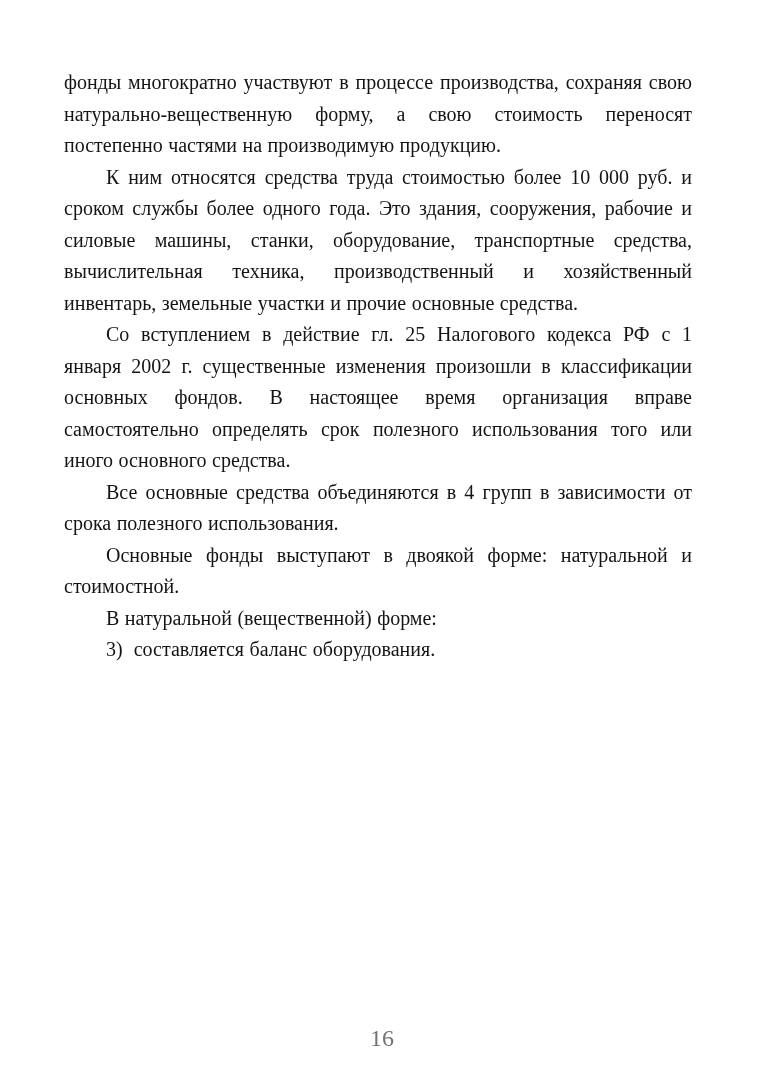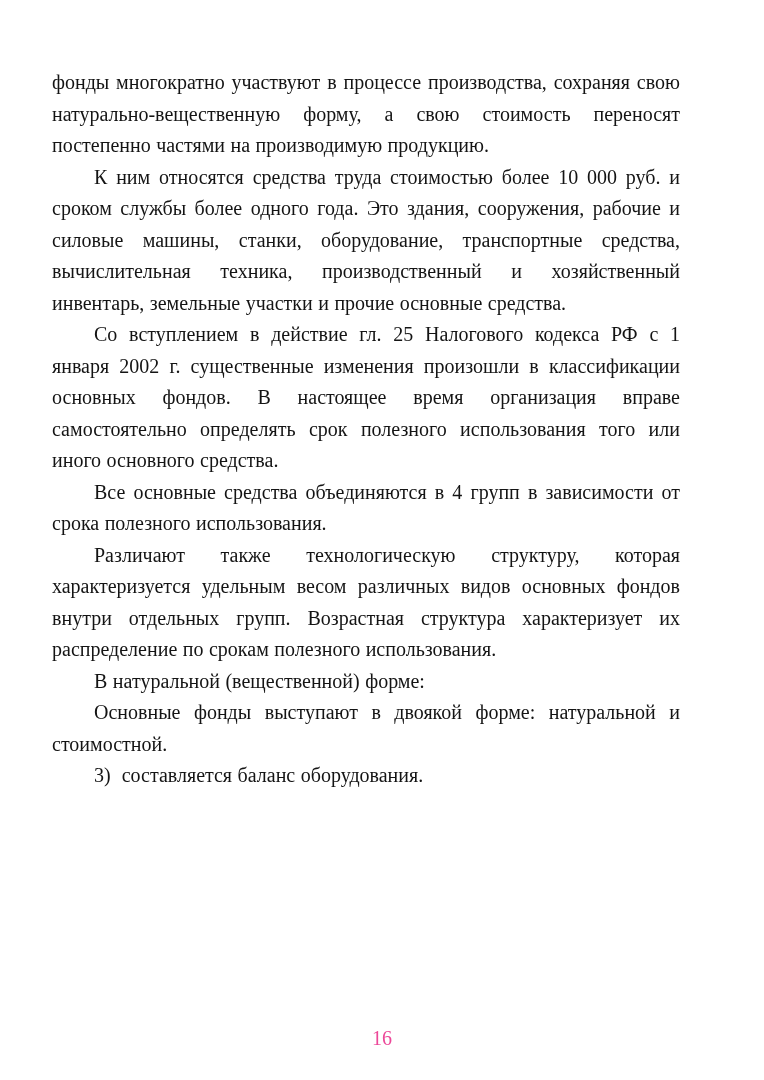--- a/index.html
+++ b/index.html
@@ -11,21 +11,21 @@
     position: relative;
     width: 764px;
     height: 1080px;
     background: #ffffff;
     overflow: hidden;
     font-family: "Liberation Serif", "DejaVu Serif", serif;
     color: #141414;
   }
   .text-block {
     position: absolute;
-    left: 52px;
+    left: 64px;
     top: 67px;
     width: 628px;
   }
   p.para {
     margin: 0;
     padding: 0;
     font-size: 20px;
     line-height: 31.5px;
     text-align: justify;
     text-indent: 42px;
@@ -33,33 +33,32 @@
   }
   p.para.continuation {
     text-indent: 0;
   }
   .page-number {
     position: absolute;
     left: 0;
     right: 0;
     bottom: 30px;
     text-align: center;
-    font-size: 20px;
+    font-size: 24px;
     line-height: 24px;
-    color: #ec4899;
+    color: #737373;
   }
 </style>
 </head>
 <body>
 
 <div class="page">
   <div class="text-block">
     <p class="para continuation">фонды многократно участвуют в процессе производства, сохраняя свою натурально-вещественную форму, а свою стоимость переносят постепенно частями на производимую продукцию.</p>
     <p class="para">К ним относятся средства труда стоимостью более 10 000 руб. и сроком службы более одного года. Это здания, сооружения, рабочие и силовые машины, станки, оборудование, транспортные средства, вычислительная техника, производственный и хозяйственный инвентарь, земельные участки и прочие основные средства.</p>
     <p class="para">Со вступлением в действие гл. 25 Налогового кодекса РФ с 1 января 2002 г. существенные изменения произошли в классификации основных фондов. В настоящее время организация вправе самостоятельно определять срок полезного использования того или иного основного средства.</p>
     <p class="para">Все основные средства объединяются в 4 групп в зависимости от срока полезного использования.</p>
-    <p class="para">Различают также технологическую структуру, которая характеризуется удельным весом различных видов основных фондов внутри отдельных групп. Возрастная структура характеризует их распределение по срокам полезного использования.</p>
+    <p class="para">Основные фонды выступают в двоякой форме: натуральной и стоимостной.</p>
     <p class="para">В натуральной (вещественной) форме:</p>
-    <p class="para">Основные фонды выступают в двоякой форме: натуральной и стоимостной.</p>
     <p class="para">3)&nbsp; составляется баланс оборудования.</p>
   </div>
   <div class="page-number">16</div>
 </div>
 
 </body></html>

